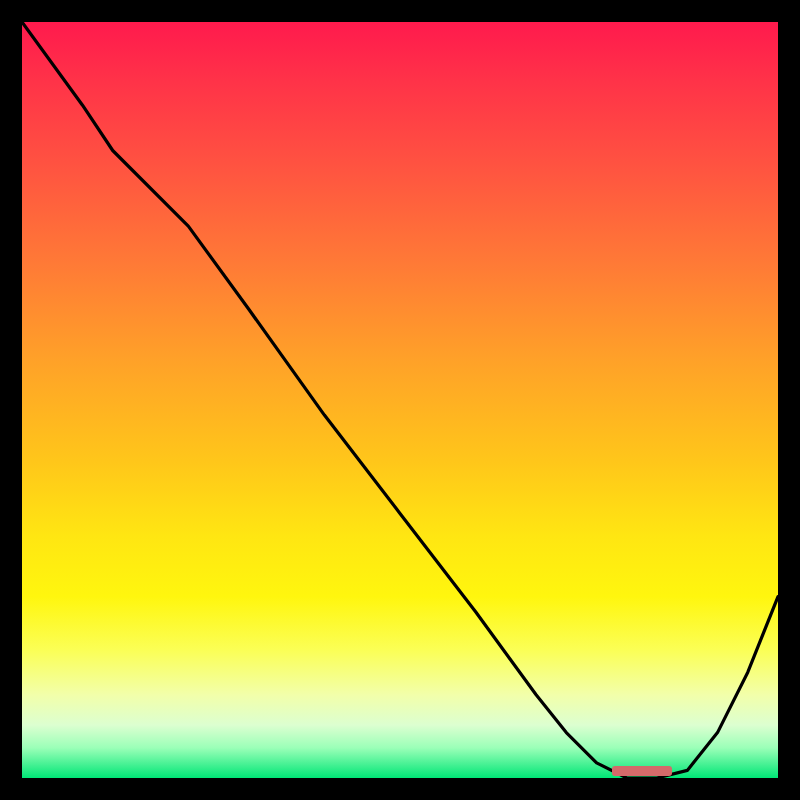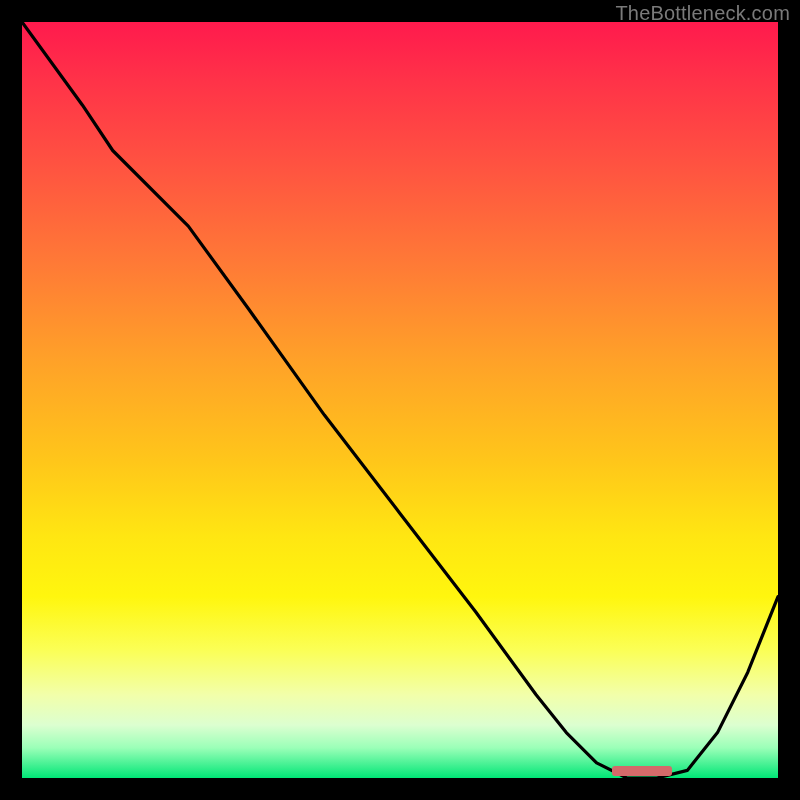--- a/index.html
+++ b/index.html
@@ -72,15 +72,14 @@
   <div class="plot">
 
     <svg class="curve" viewBox="0 0 756 756" preserveAspectRatio="none">
       <path id="curve-path" fill="none" stroke="#000" stroke-width="3.2" stroke-linejoin="round" stroke-linecap="round" d="M0.0 0.0 L60.5 83.2 L90.7 128.5 L166.3 204.1 L226.8 287.3 L302.4 393.1 L378.0 491.4 L453.6 589.7 L514.1 672.8 L544.3 710.6 L574.6 740.9 L604.8 756.0 L635.0 756.0 L665.3 748.4 L695.5 710.6 L725.8 650.2 L756.0 574.6"></path>
     </svg>
 
     <div id="opt-marker" class="marker" style="left: 589.68px; width: 60.48px; bottom: 2px;"></div>
 
   </div>
 
-  <div class="watermark">TheBottleneck.com</div>
 
 </div>
 
 </body></html>

